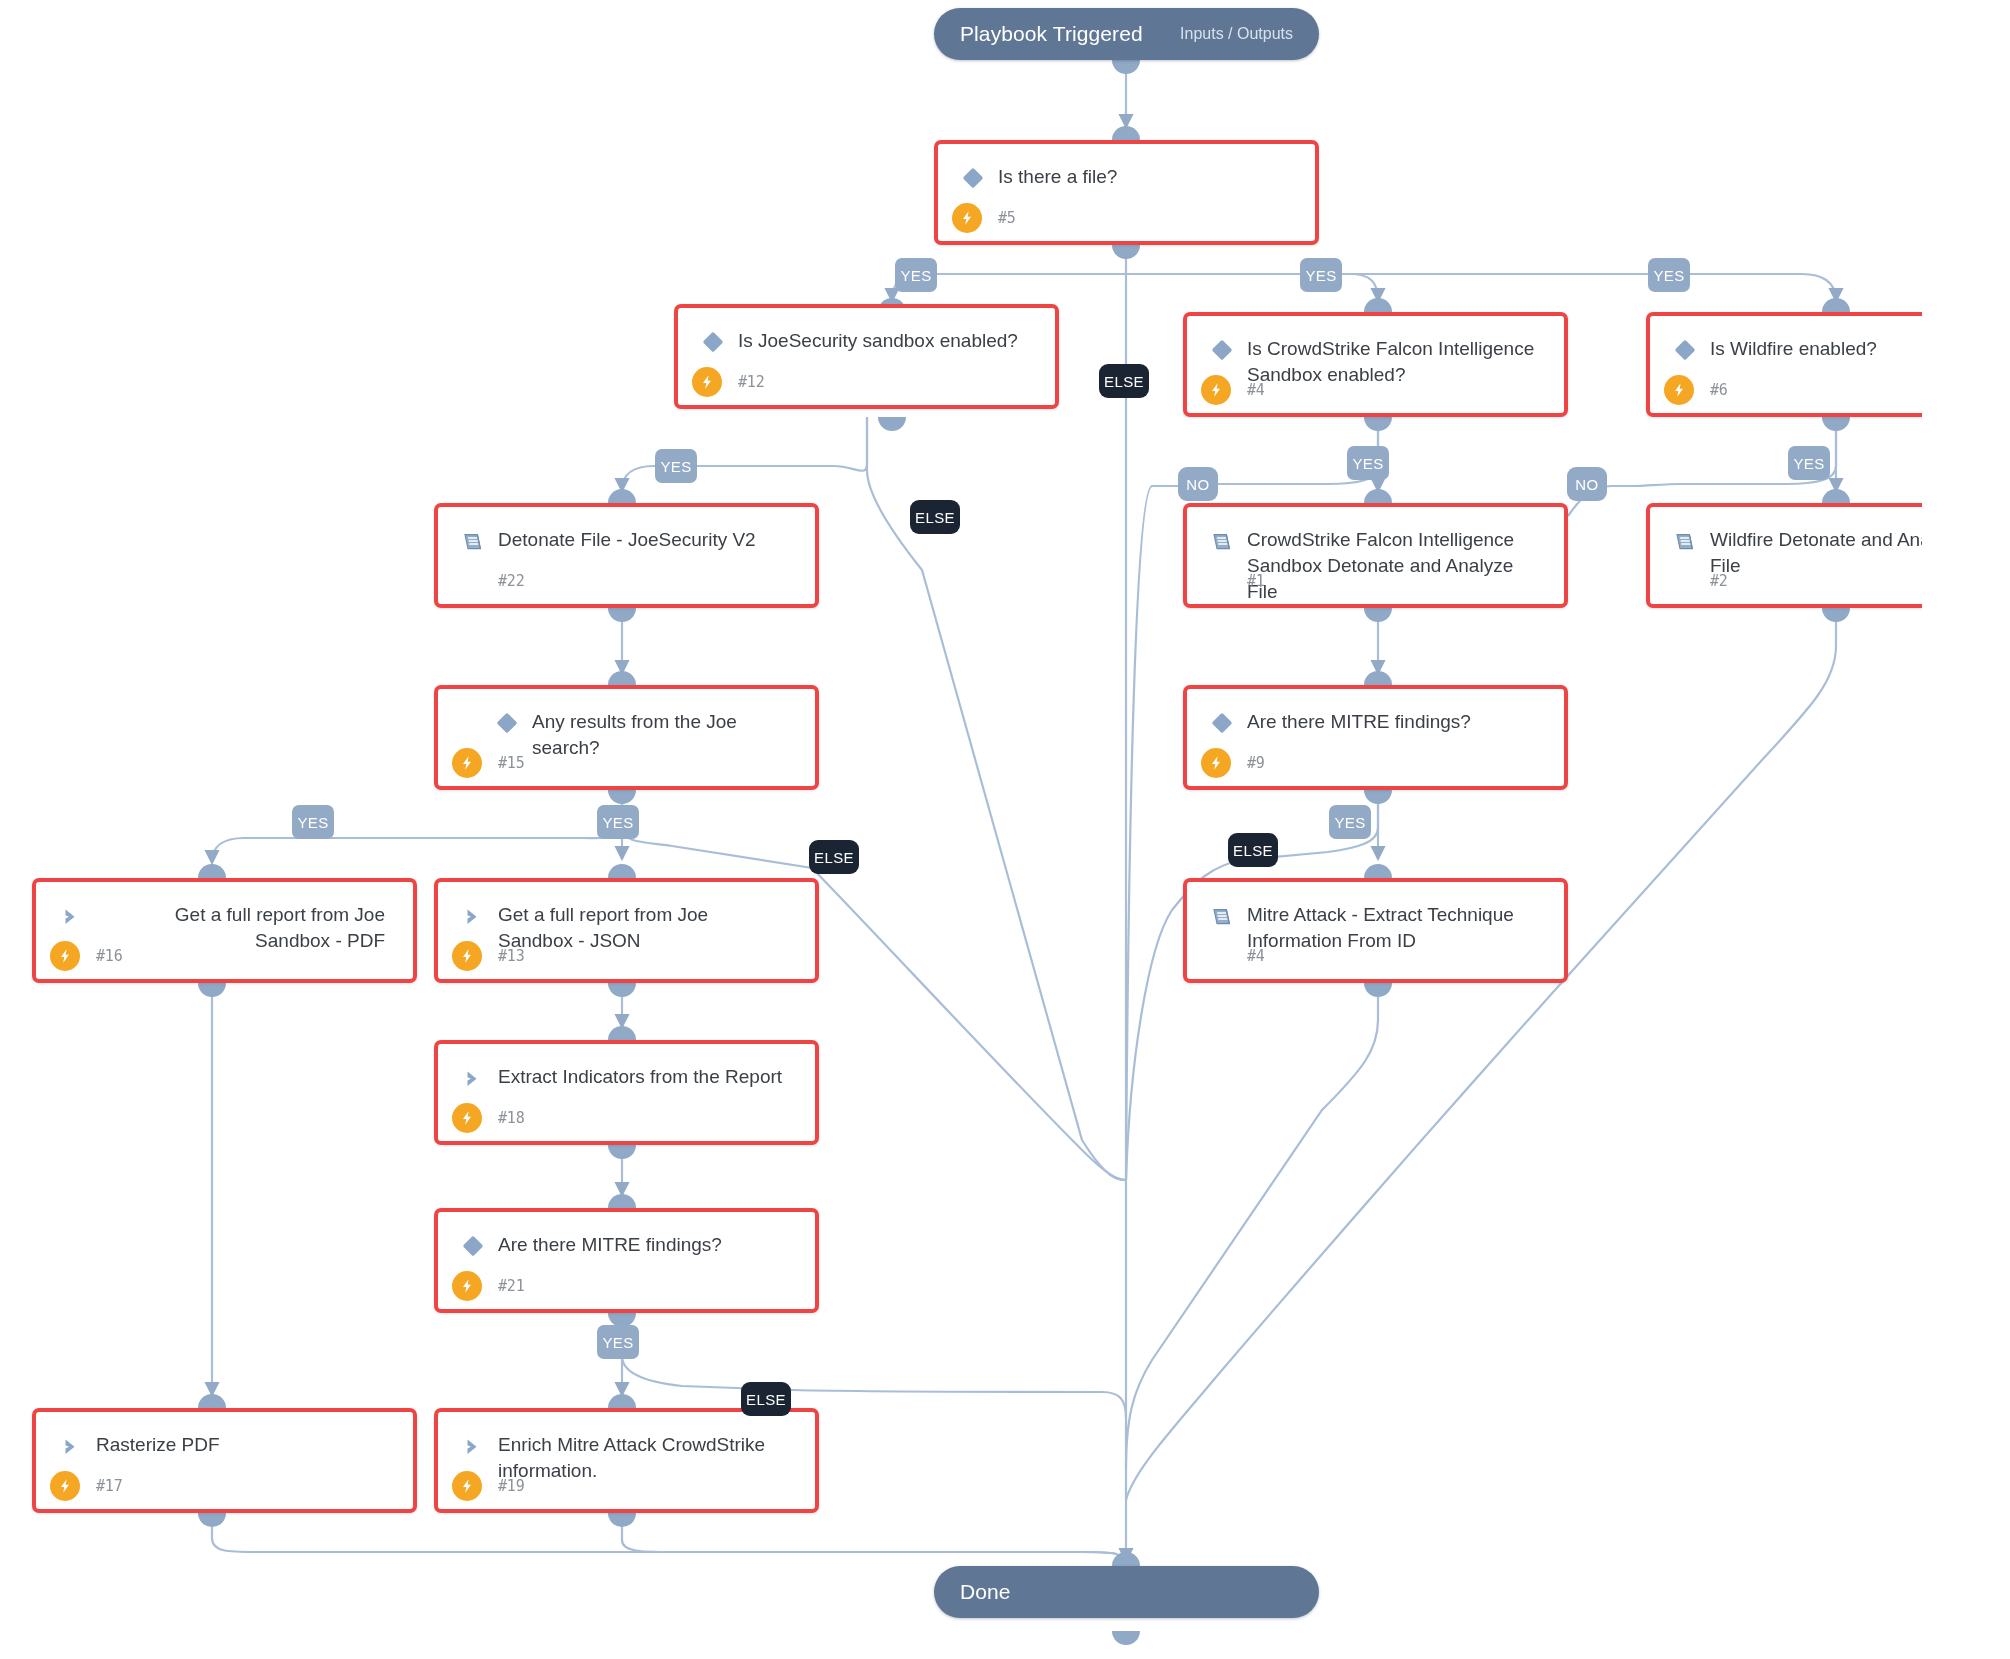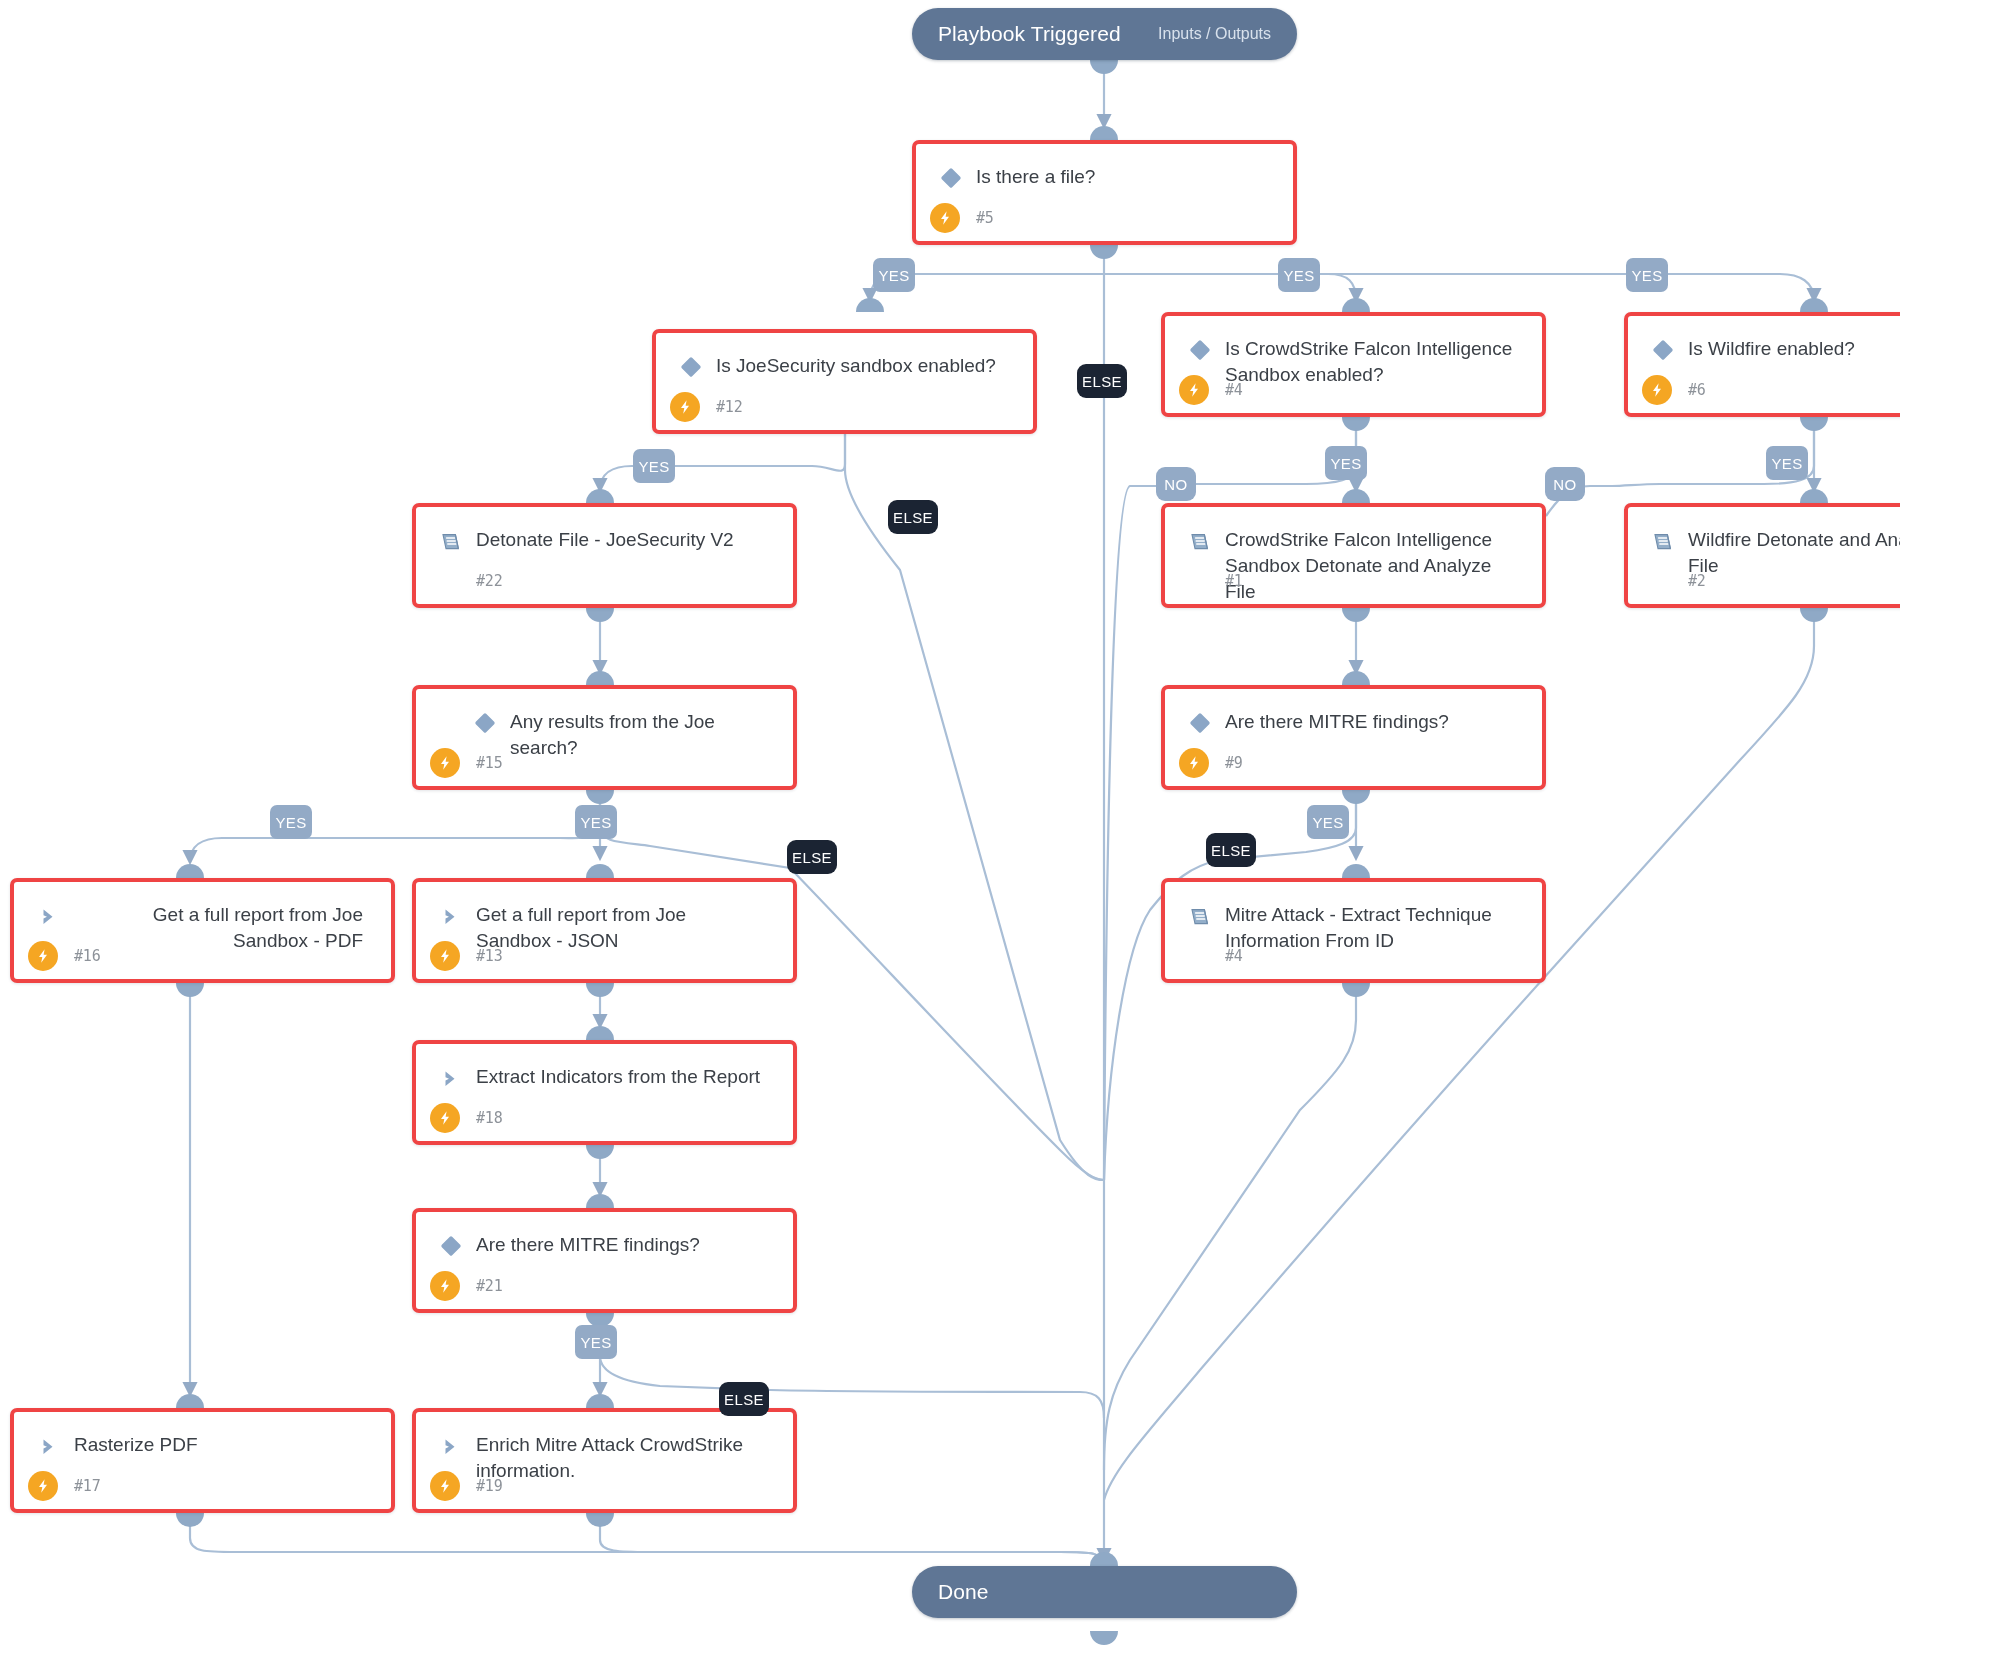--- a/index.html
+++ b/index.html
@@ -7,20 +7,21 @@
   body{
     font-family:"Liberation Sans", sans-serif;
     -webkit-font-smoothing:antialiased;
   }
   #canvas{
     position:relative;
     width:1900px;
     height:1659px;
     overflow:hidden;
     background:#ffffff;
+    margin-left:22px;
   }
   #edges{
     position:absolute;
     left:0; top:0;
     width:2010px; height:1659px;
     pointer-events:none;
   }
 
   
   .pill{
@@ -271,21 +272,21 @@
         </div>
         <div class="card-foot">
           <span class="bolt">
             <svg width="16" height="16" viewBox="0 0 16 16" aria-hidden="true">
               <path d="M9.6 1.2 L4.0 9.0 L7.3 9.0 L6.2 14.8 L12.0 6.7 L8.6 6.7 Z" fill="#ffffff"></path>
             </svg>
           </span>
           <span class="card-id">#5</span>
         </div>
       </div>
-      <div class="card" style="left: 652px; top: 329px; width: 385px; height: 105px;">
+      <div class="card" style="left: 652px; top: 304px; width: 385px; height: 105px;">
         <div class="card-row">
           <span class="card-icon">
             <svg width="24" height="24" viewBox="0 0 24 24" aria-hidden="true">
               <rect x="4.7" y="4.7" width="14.6" height="14.6" rx="1.6" fill="#8ba6c6" transform="rotate(45 12 12)"></rect>
             </svg>
           </span>
           <span class="card-title">Is JoeSecurity sandbox enabled?</span>
         </div>
         <div class="card-foot">
           <span class="bolt">

